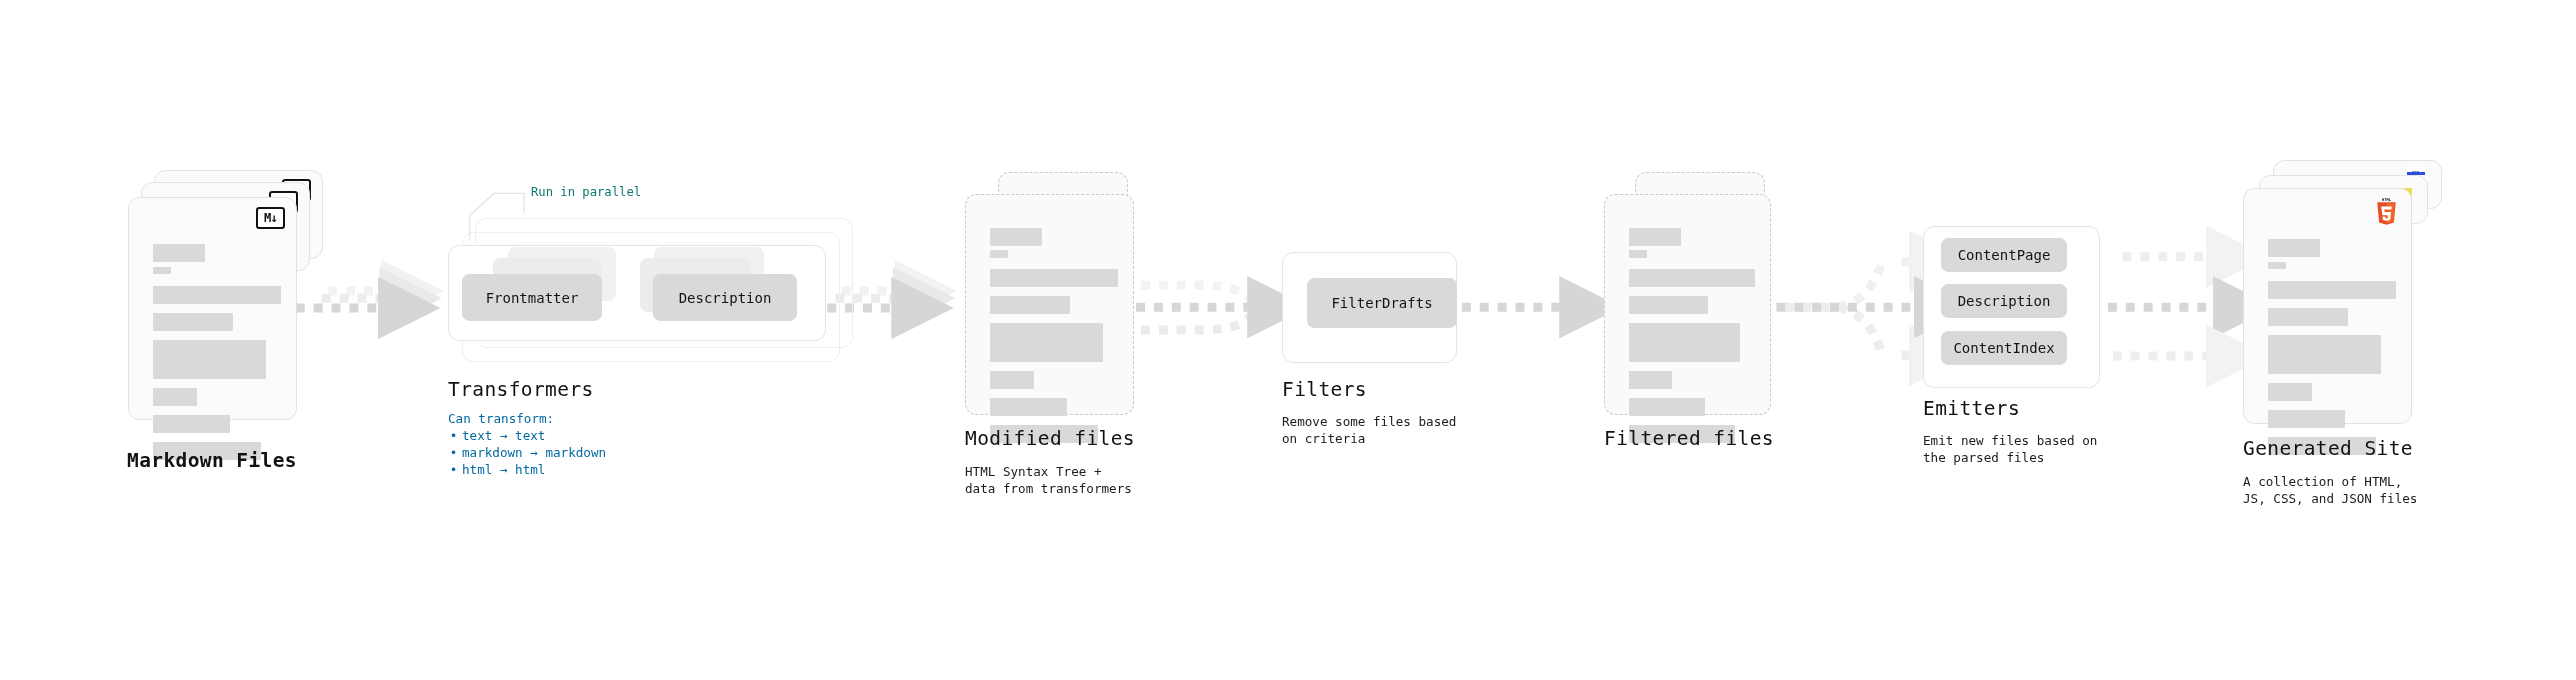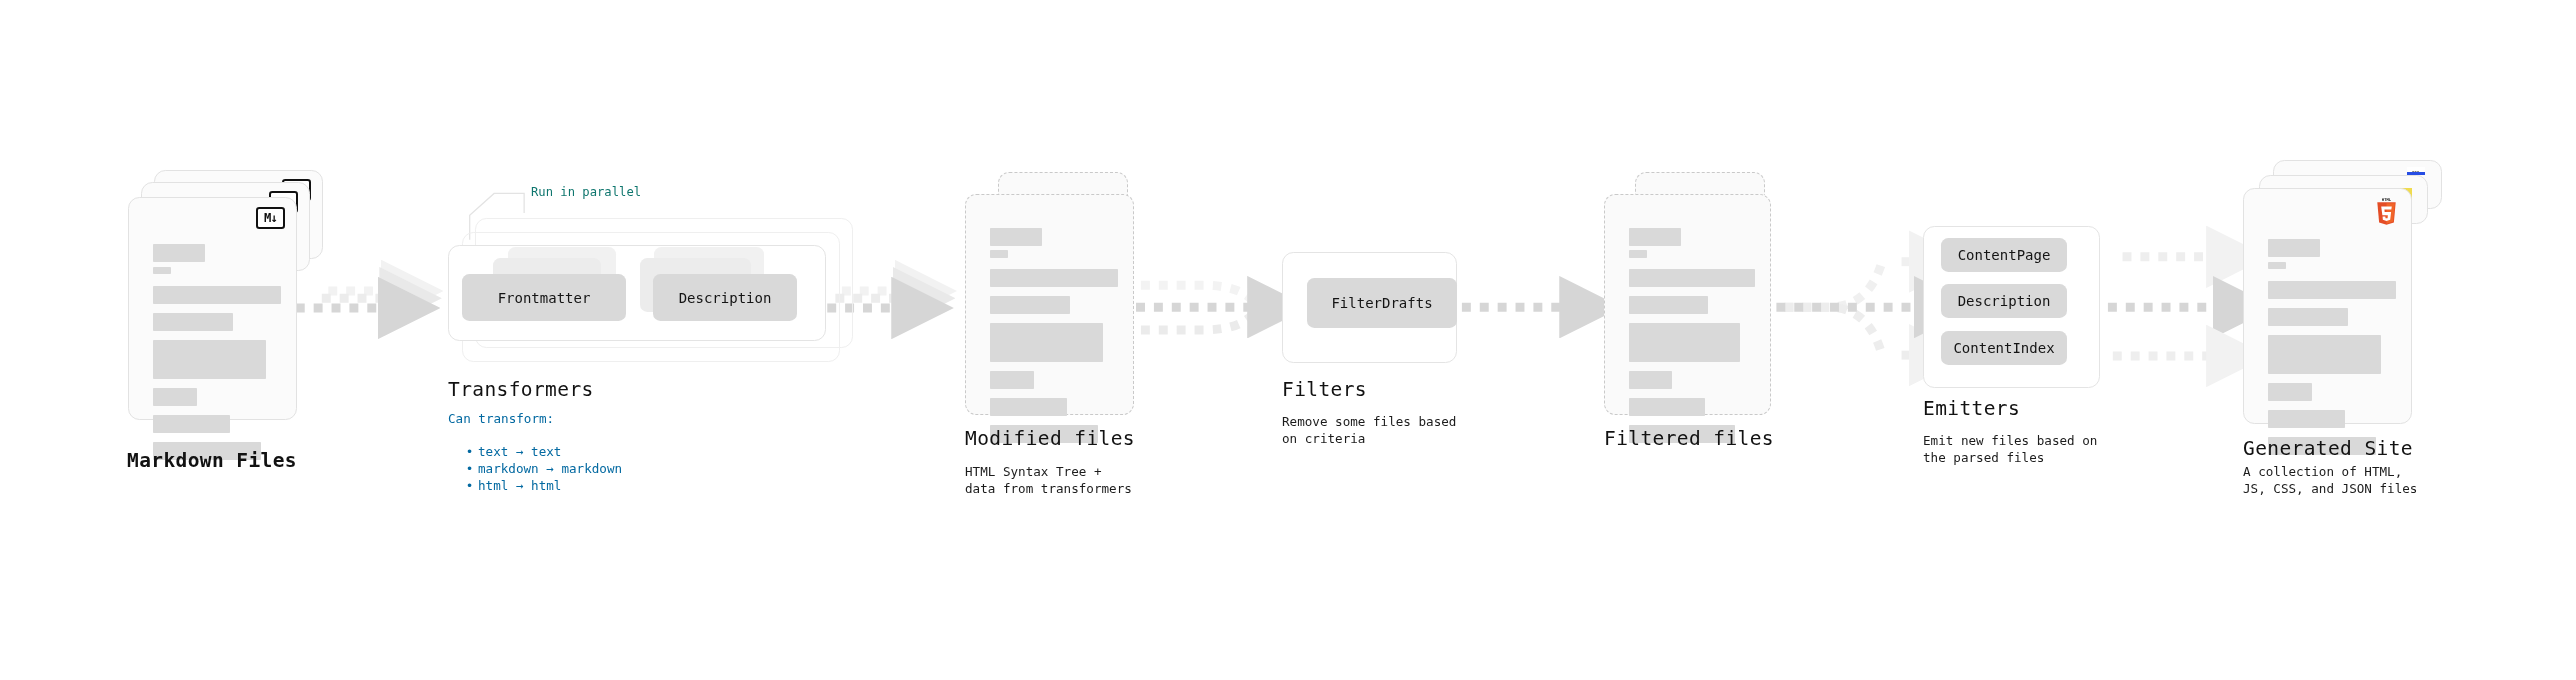--- a/index.html
+++ b/index.html
@@ -57,21 +57,21 @@
   .chip.ghost2{background:#f1f1f1;}
 
   
   .cap-title{
     position:absolute;font-size:19.5px;letter-spacing:0.4px;color:#121212;white-space:nowrap;
   }
   .cap-sub{
     position:absolute;font-size:12.6px;line-height:17px;color:#1c1c1c;white-space:pre;
   }
   .cap-note{position:absolute;font-size:12.6px;line-height:17px;color:#0369a1;}
-  .cap-note ul{margin:16px;padding:0 0 0 14px;list-style:none;}
+  .cap-note ul{margin:0;padding:0 0 0 14px;list-style:none;}
   .cap-note li{position:relative;}
   .cap-note li:before{content:"\2022";position:absolute;left:-12.2px;}
 
   .parallel-label{
     position:absolute;font-size:12.2px;color:#0f766e;white-space:nowrap;
   }
   svg.ov{position:absolute;left:0;top:0;width:2576px;height:681px;pointer-events:none;}
 </style>
 </head>
 <body>
@@ -165,21 +165,21 @@
     <div class="panel ghost" style="left:475px;top:218px;width:378px;height:130px;"></div>
     <div class="panel ghost" style="left:462px;top:232px;width:378px;height:130px;"></div>
     <div class="panel" style="left:448px;top:245px;width:378px;height:96px;">
     </div>
 
     <div class="chip ghost2" style="left:508px;top:247px;width:108px;height:54px;"></div>
     <div class="chip ghost2" style="left:654px;top:247px;width:110px;height:54px;"></div>
     <div class="chip ghost" style="left:493px;top:258px;width:108px;height:54px;"></div>
     <div class="chip ghost" style="left:640px;top:258px;width:111px;height:54px;"></div>
 
-    <div class="chip" style="left:462px;top:274px;width:164px;height:47px;">Frontmatter</div>
+    <div class="chip" style="left:462px;top:274px;width:140px;height:47px;">Frontmatter</div>
     <div class="chip" style="left:653px;top:274px;width:144px;height:47px;">Description</div>
 
     <div class="parallel-label" style="left:531px;top:185px;">Run in parallel</div>
   </div>
   <div class="cap-title" style="left:448px;top:378px;">Transformers</div>
   <div class="cap-note" style="left:448px;top:410px;">
     <div>Can transform:</div>
     <ul>
       <li>text → text</li>
       <li>markdown → markdown</li>
@@ -266,17 +266,17 @@
         <div class="ln w100"></div>
           <div class="ln w62"></div>
         <div class="ln w88"></div>
           <div class="ln w34"></div>
         <div class="ln w60"></div>
           <div class="ln w84"></div>
       </div>
     </div>
   </div>
   <div class="cap-title" style="left:2243px;top:437px;">Generated Site</div>
-  <div class="cap-sub" style="left:2243px;top:463px;">A collection of HTML,
+  <div class="cap-sub" style="left:2243px;top:473px;">A collection of HTML,
 JS, CSS, and JSON files</div>
 
 </div>
 
 
 </body></html>

